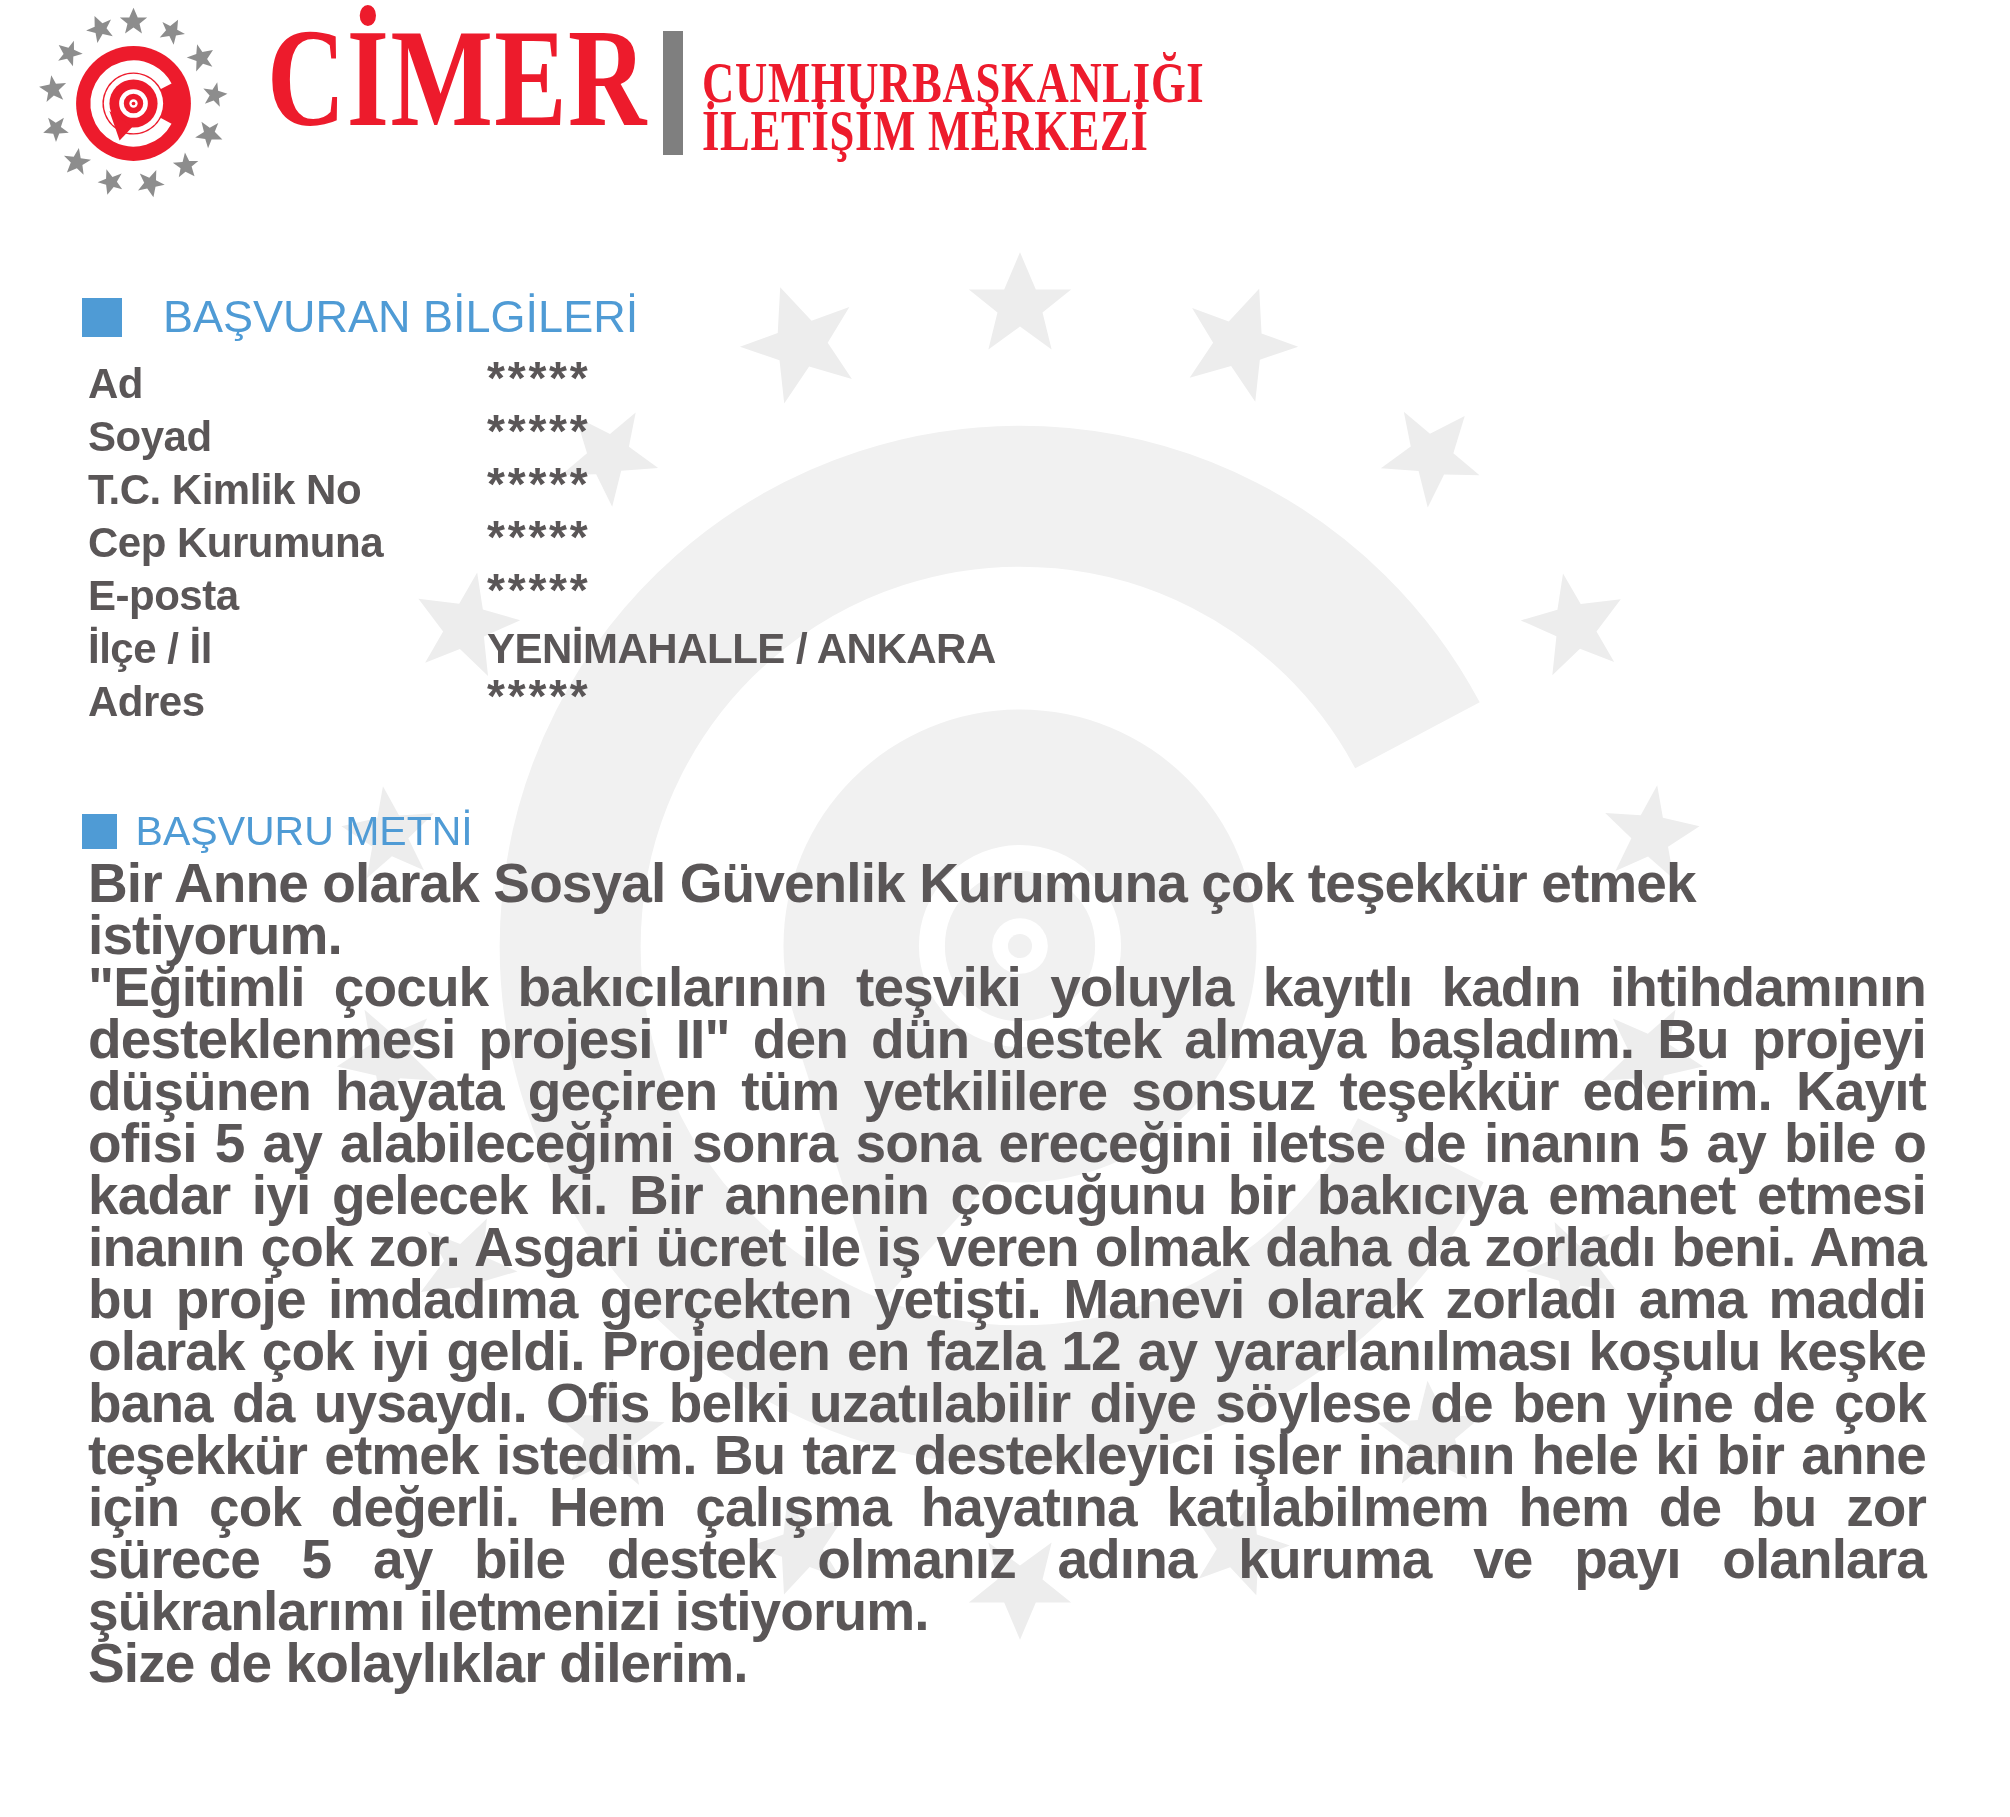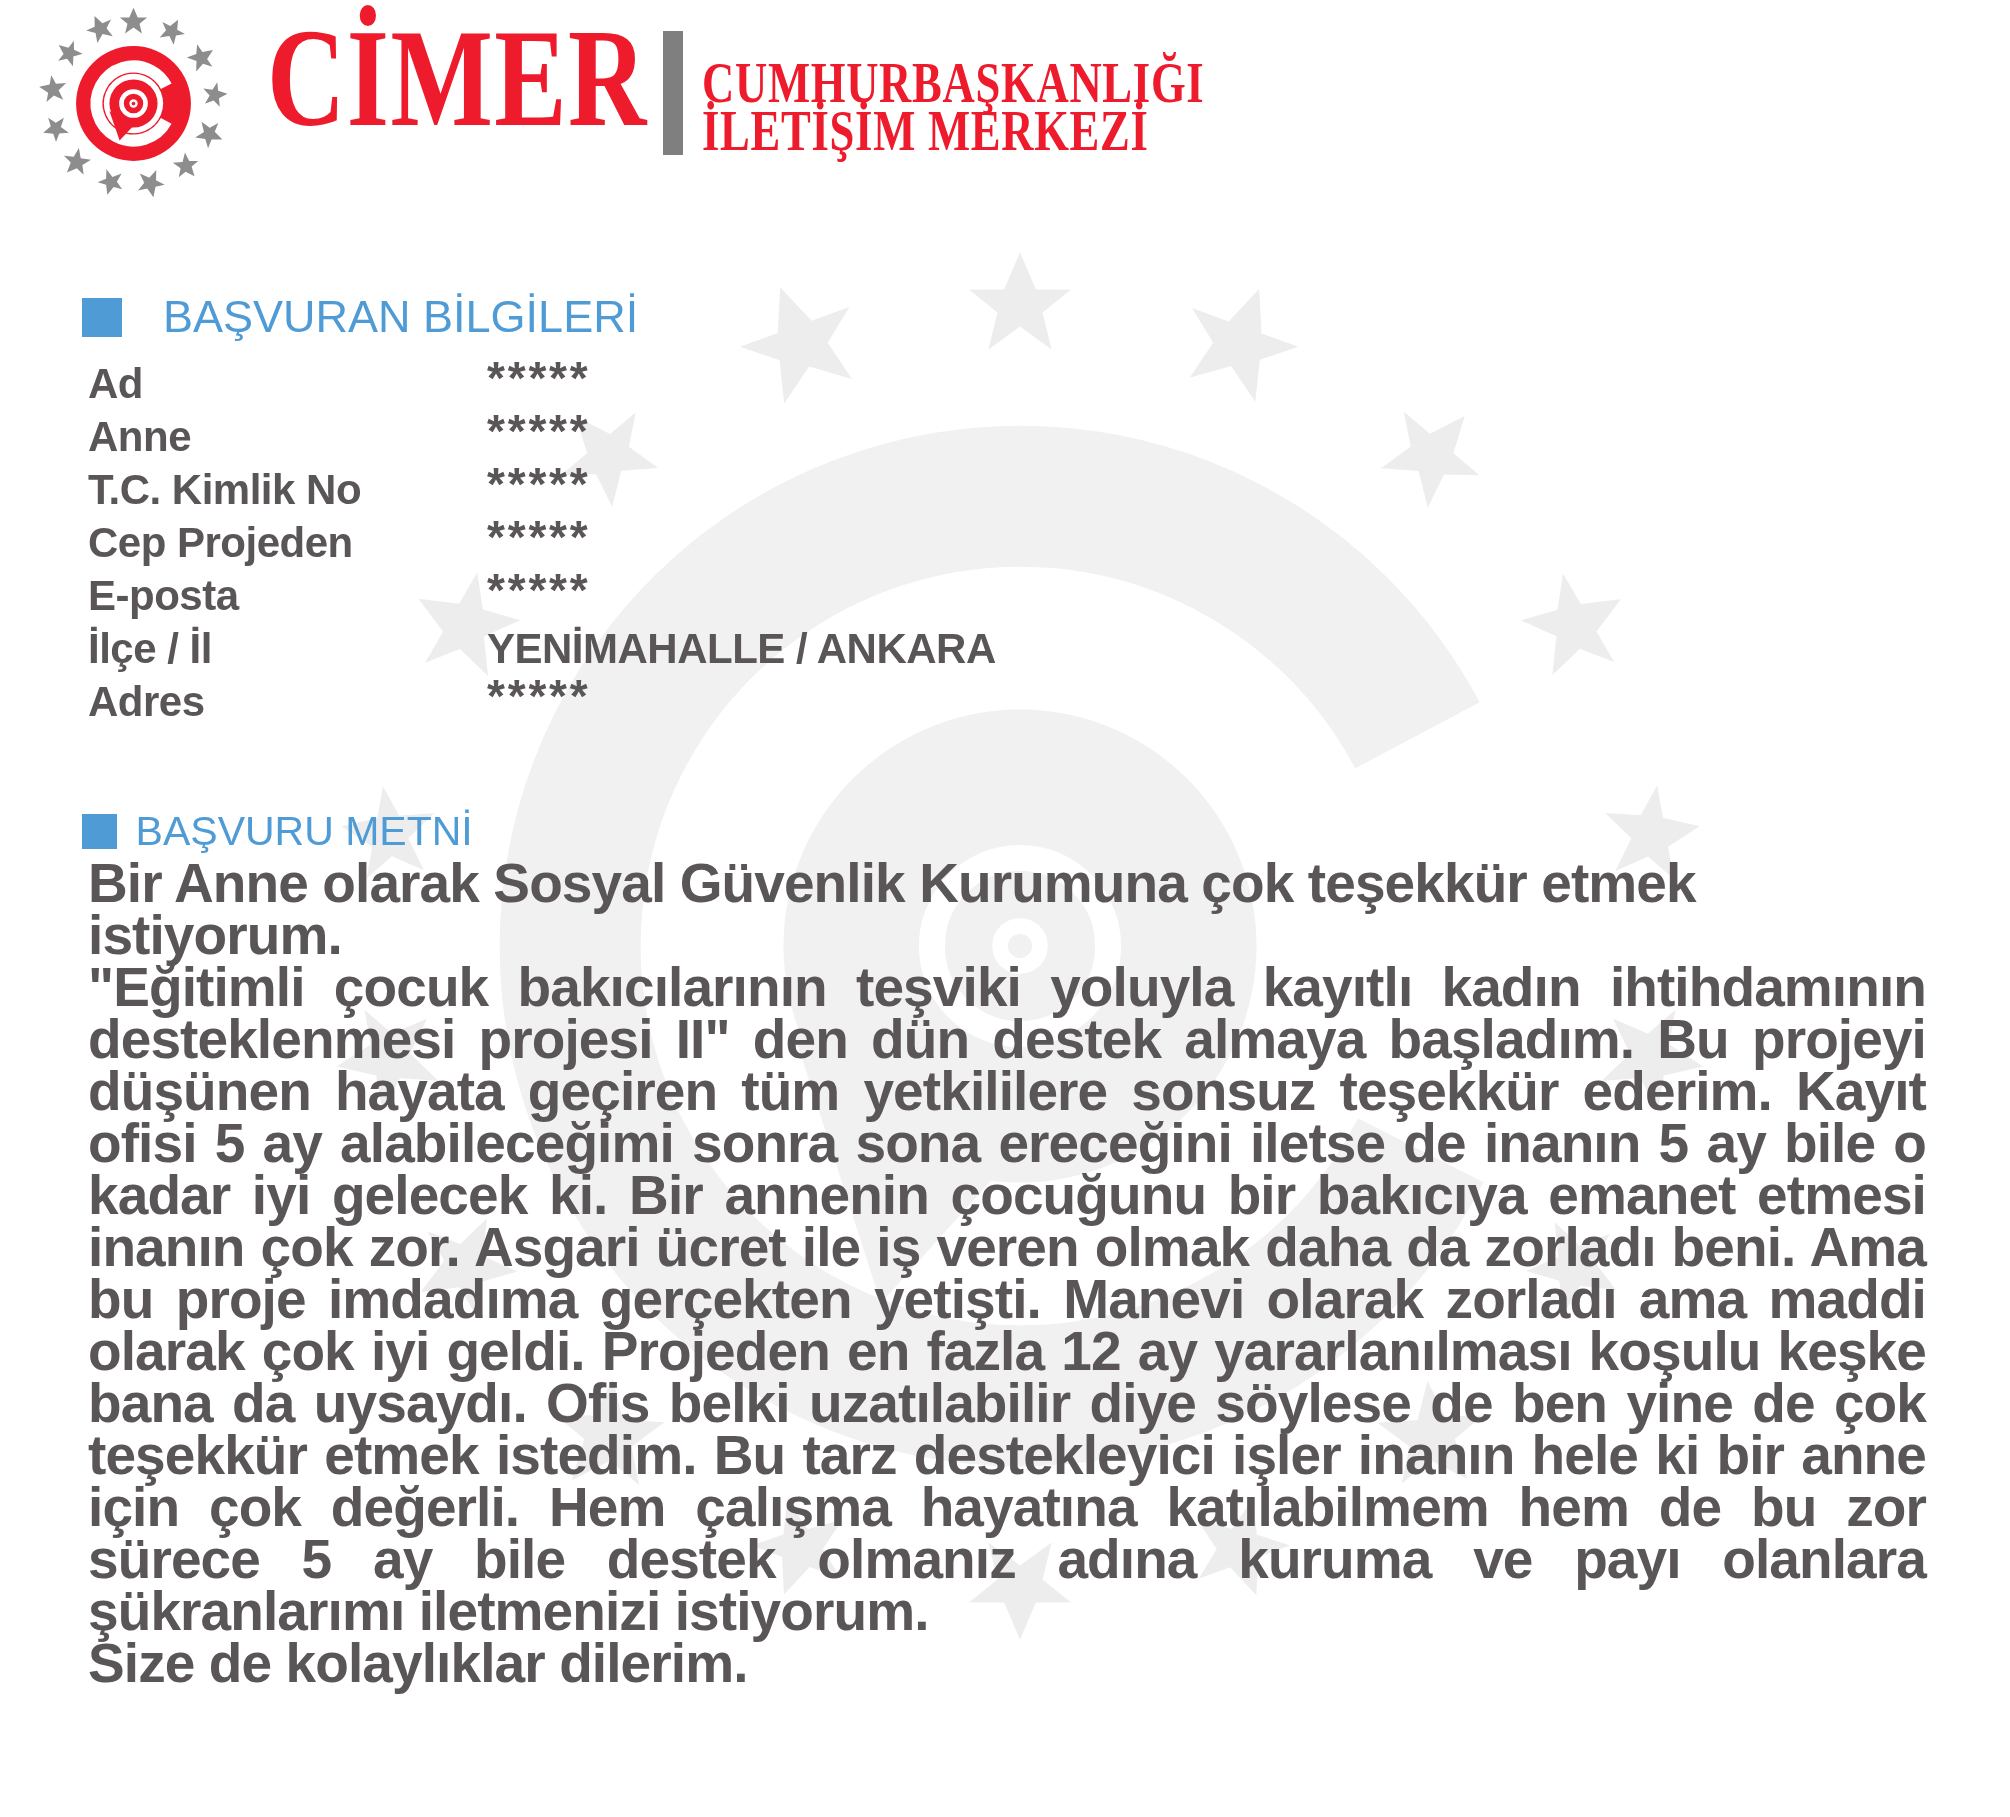--- a/index.html
+++ b/index.html
@@ -151,29 +151,29 @@
     <span class="bullet"></span>
     <span>BAŞVURAN BİLGİLERİ</span>
   </div>
 
   <div class="fields">
     <div class="frow">
       <span class="flabel">Ad</span>
       <span class="fvalue stars">*****</span>
     </div>
     <div class="frow">
-      <span class="flabel">Anne</span>
+      <span class="flabel">Soyad</span>
       <span class="fvalue stars">*****</span>
     </div>
     <div class="frow">
       <span class="flabel">T.C. Kimlik No</span>
       <span class="fvalue stars">*****</span>
     </div>
     <div class="frow">
-      <span class="flabel">Cep Projeden</span>
+      <span class="flabel">Cep Kurumuna</span>
       <span class="fvalue stars">*****</span>
     </div>
     <div class="frow">
       <span class="flabel">E-posta</span>
       <span class="fvalue stars">*****</span>
     </div>
     <div class="frow">
       <span class="flabel">İlçe / İl</span>
       <span class="fvalue">YENİMAHALLE / ANKARA</span>
     </div>

